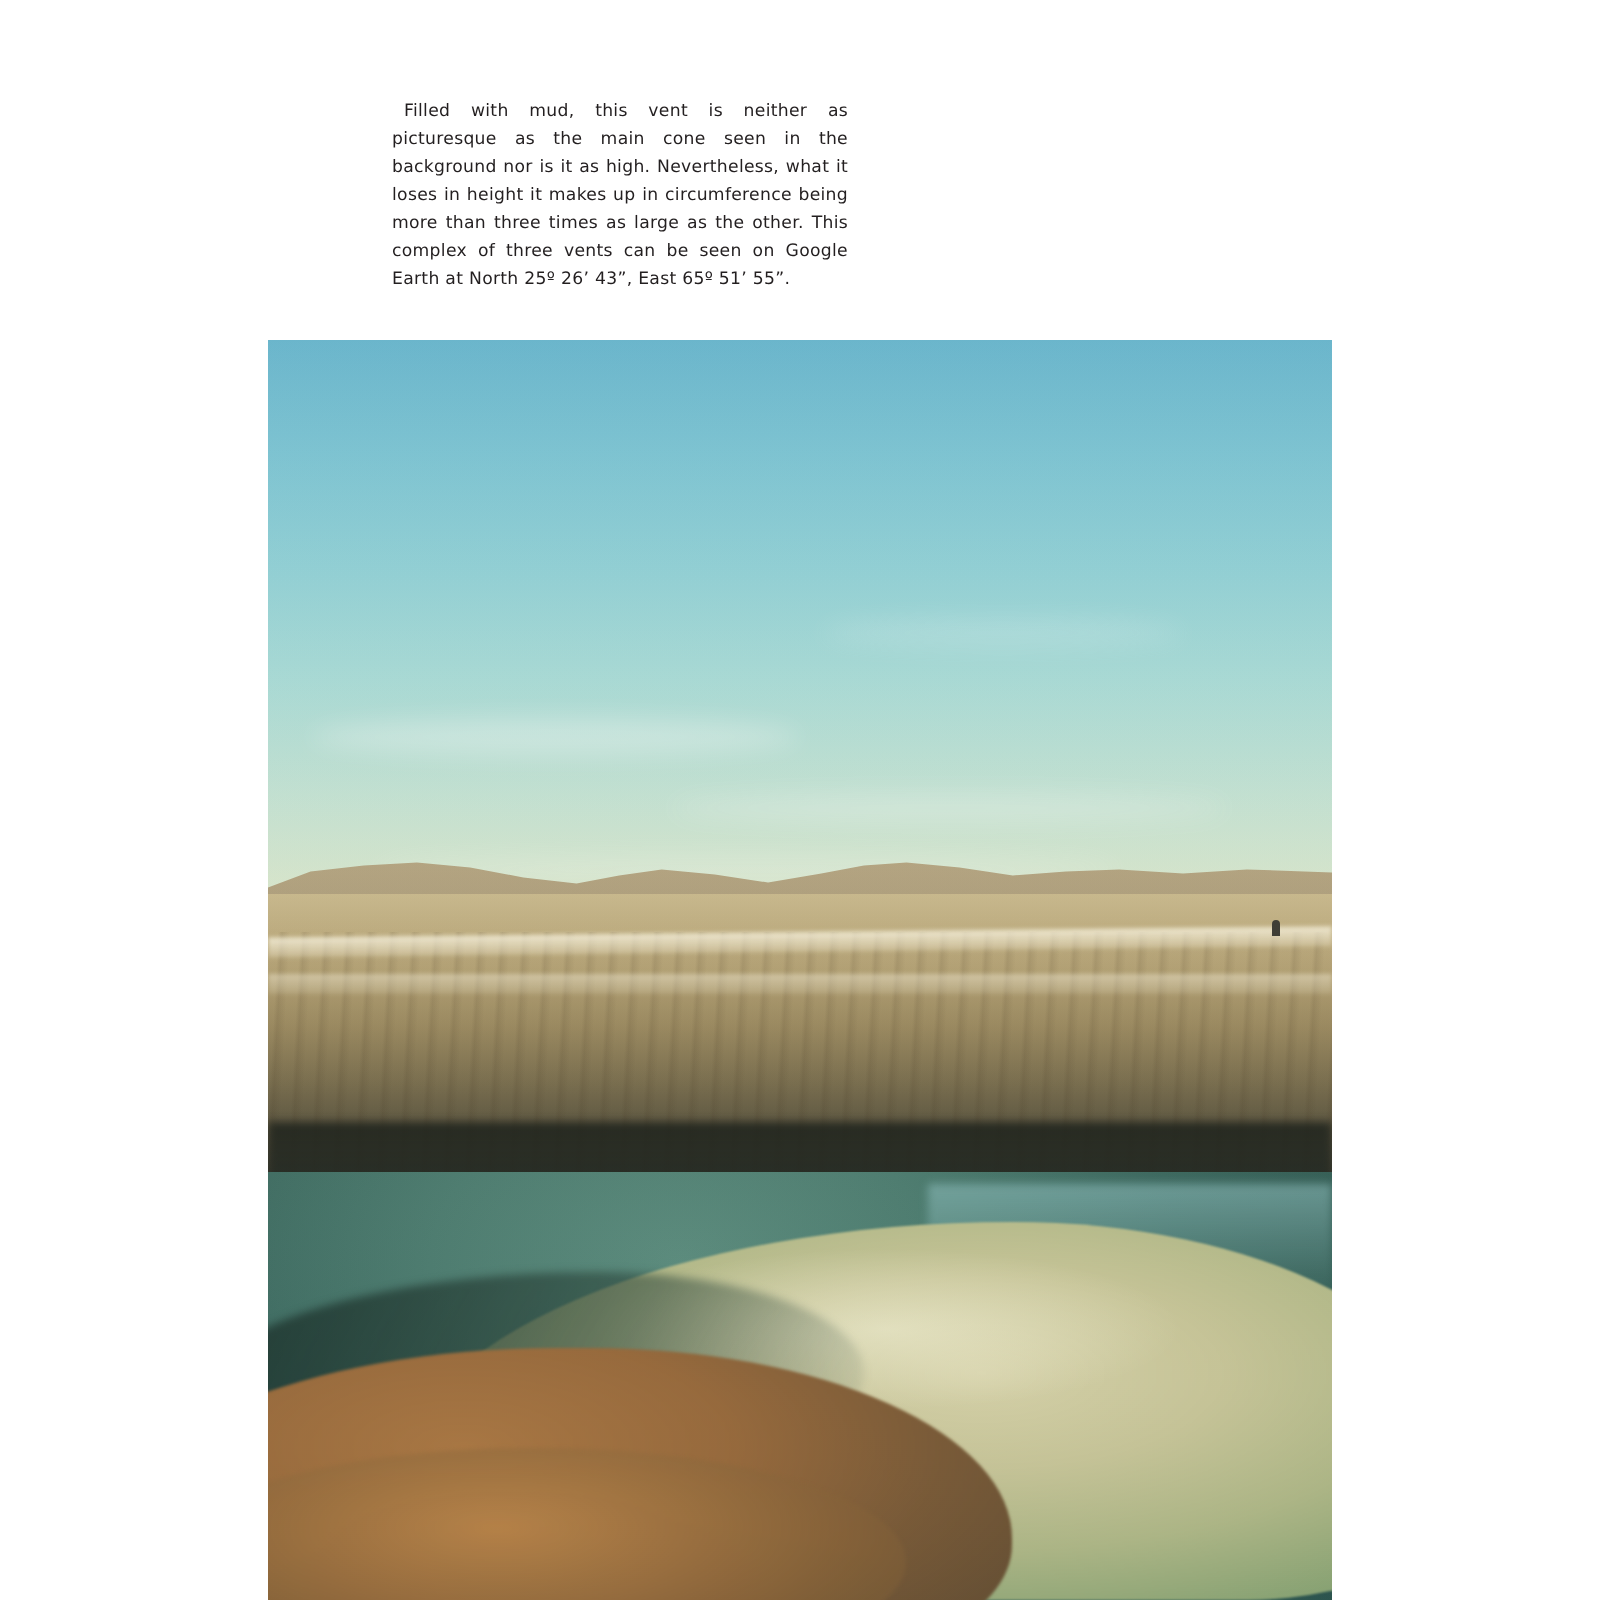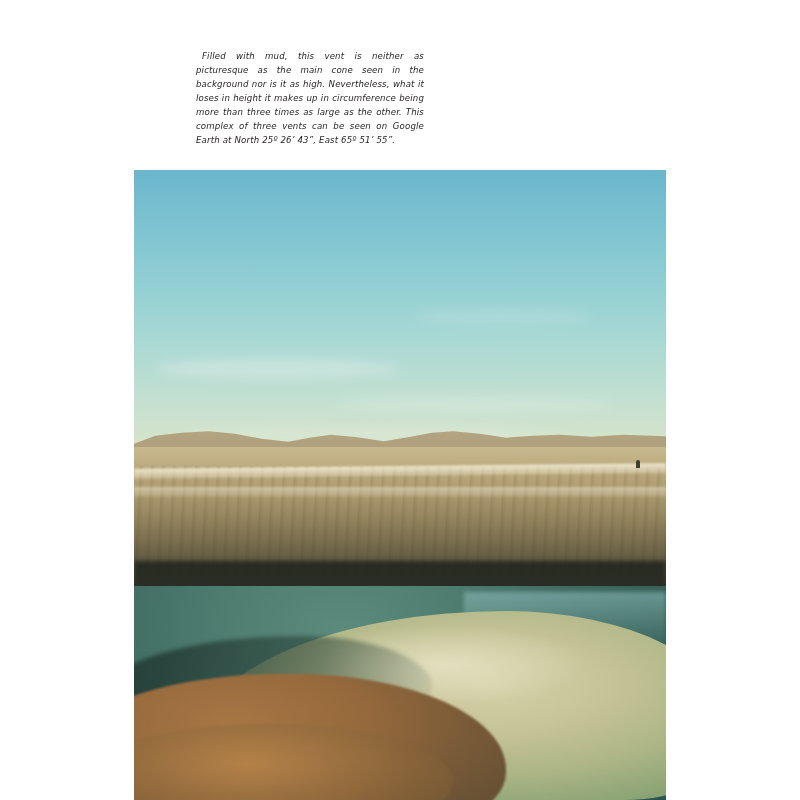--- a/index.html
+++ b/index.html
@@ -23,21 +23,20 @@
 
   
   .caption-block {
     position: absolute;
     left: 196px;
     top: 50px;
     width: 228px;
   }
   .caption-text {
     font-family: "DejaVu Sans", sans-serif;
-    font-style: italic;
     font-size: 8.6px;
     line-height: 1.62;
     color: #231f20;
     text-align: justify;
     text-indent: 6px;
     letter-spacing: 0.15px;
     margin: 0;
     white-space: pre-wrap;
   }
 

